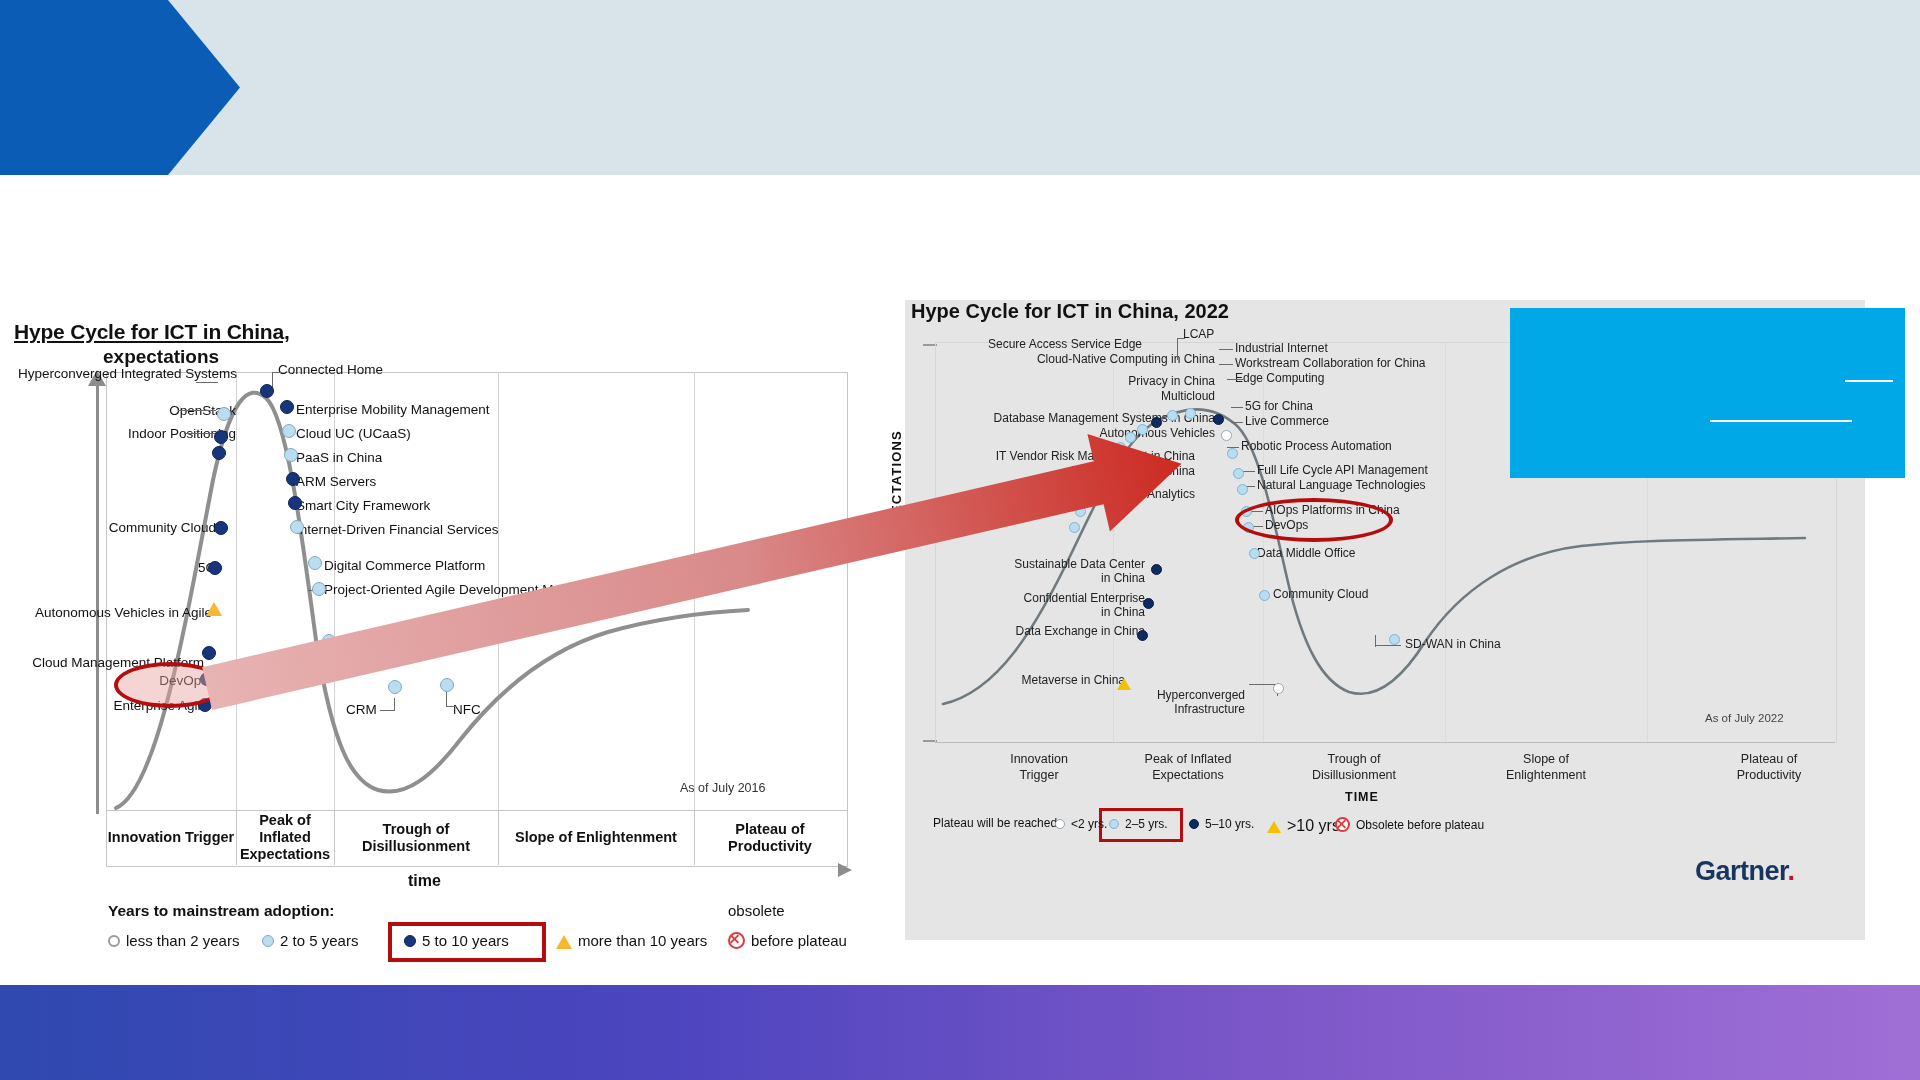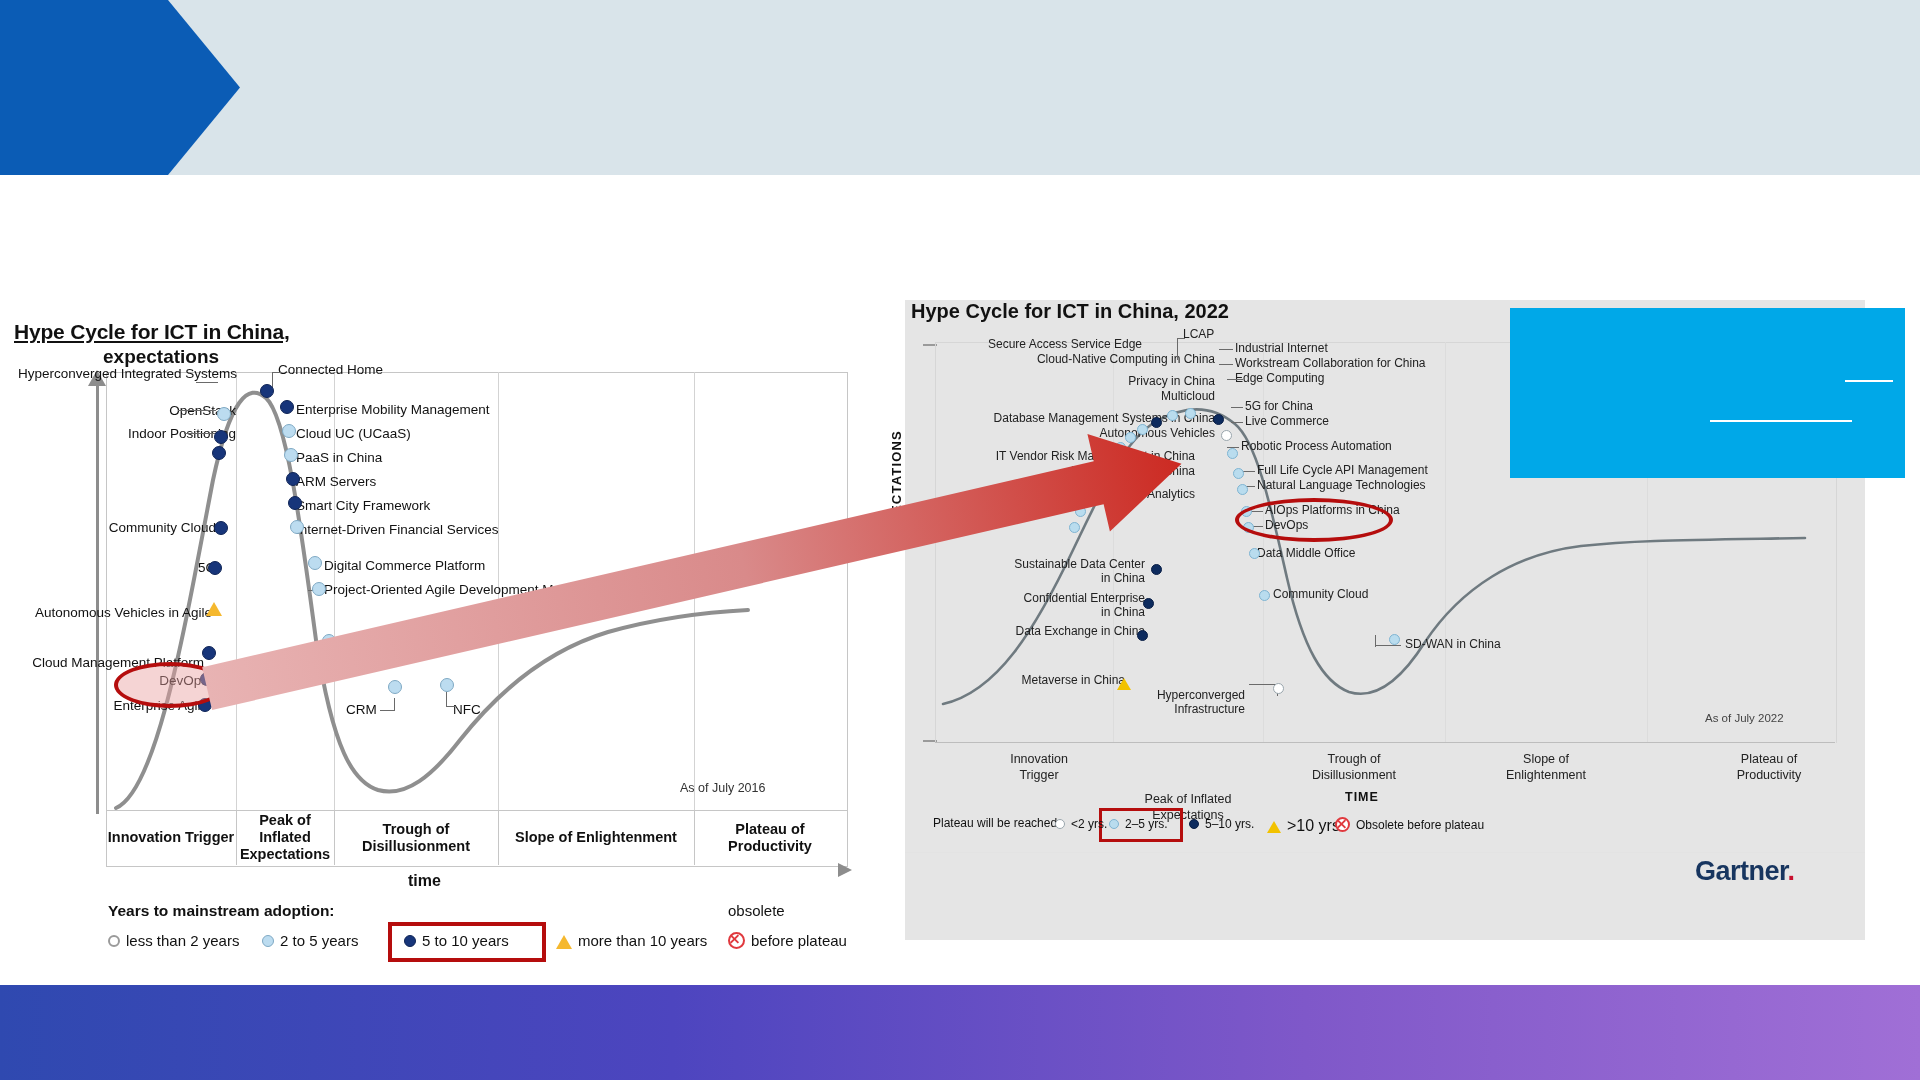--- a/index.html
+++ b/index.html
@@ -352,21 +352,21 @@
   <div class="m2 m2-lt" style="left:354px;top:290px;width:11px;height:11px;"></div>
   <div class="m2 m2-open" style="left:368px;top:383px;width:11px;height:11px;"></div>
   <div class="m2 m2-lt" style="left:484px;top:334px;width:11px;height:11px;"></div>
 
   <div class="ell" style="left:330px;top:198px;width:150px;height:36px;background:none;"></div>
 
   <div class="c2-asof">As of July 2022</div>
 
   <div class="c2-phase" style="left:60px;width:148px;white-space:pre-line;">Innovation
 Trigger</div>
-  <div class="c2-phase" style="left:208px;width:150px;white-space:pre-line;margin-top:40px;">Peak of Inflated
+  <div class="c2-phase" style="left:208px;width:150px;white-space:pre-line;">Peak of Inflated
 Expectations</div>
   <div class="c2-phase" style="left:358px;width:182px;white-space:pre-line;">Trough of
 Disillusionment</div>
   <div class="c2-phase" style="left:540px;width:202px;white-space:pre-line;">Slope of
 Enlightenment</div>
   <div class="c2-phase" style="left:770px;width:188px;white-space:pre-line;text-align:center;">Plateau of
 Productivity</div>
 
   <div class="c2-time">TIME</div>
 

